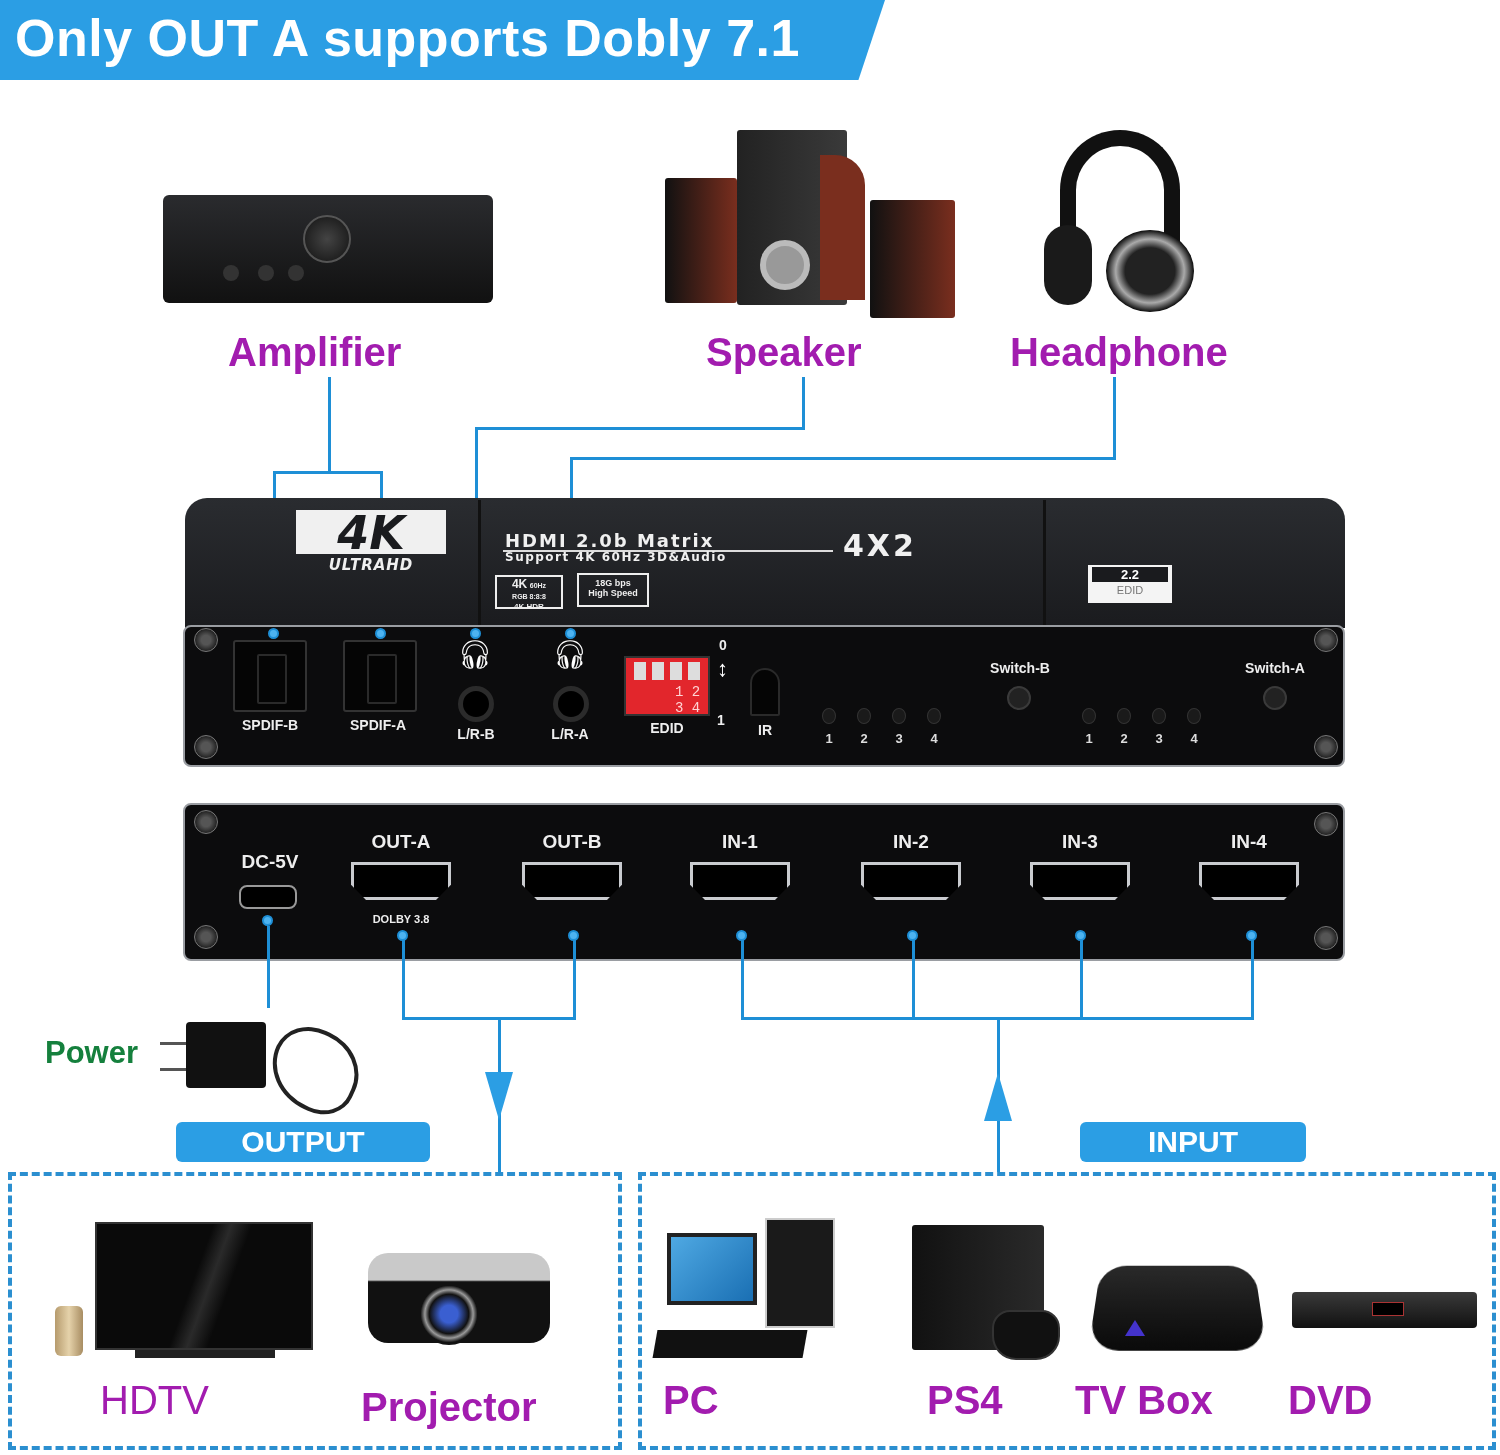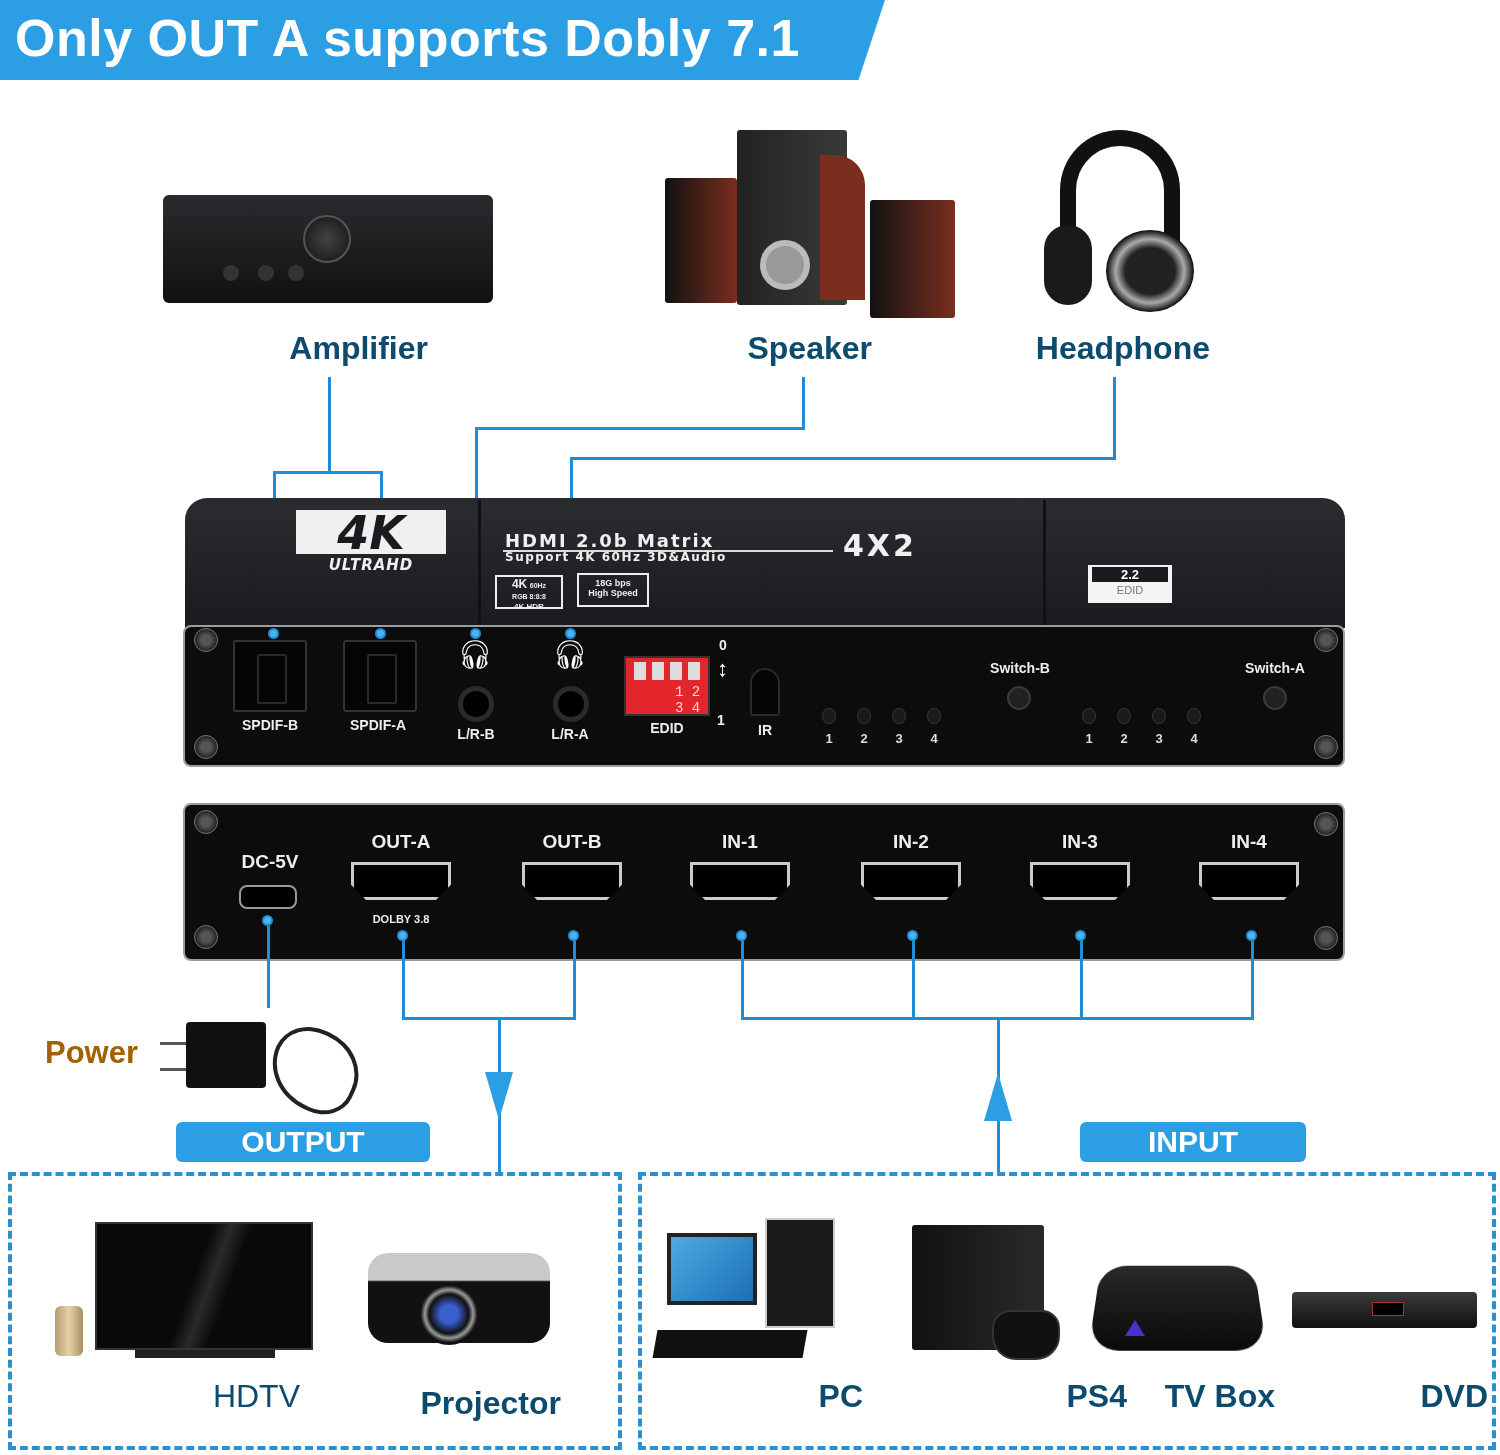--- a/index.html
+++ b/index.html
@@ -1,20 +1,20 @@
 <!DOCTYPE html>
 <html><head>
 <meta charset="utf-8">
 <style>
   * { box-sizing: border-box; margin: 0; padding: 0; }
   body { width: 1500px; height: 1455px; background: #ffffff; position: relative; overflow: hidden; font-family: "Liberation Sans", sans-serif; }
   .abs { position: absolute; }
   .banner { left: 0; top: 0; width: 885px; height: 80px; background: #2b9ee4; clip-path: polygon(0 0, 100% 0, 97% 100%, 0 100%); }
   .banner-text { left: 15px; top: 8px; font-size: 52px; font-weight: bold; color: #fff; letter-spacing: 0.5px; }
-  .lbl { font-weight: bold; color: #0c4a6e; font-size: 32px; text-align: right; }
+  .lbl { font-weight: bold; color: #a21caf; font-size: 40px; text-align: left; }
   .line { background: #1e8fd6; }
   .device-top { left: 185px; top: 498px; width: 1160px; height: 130px; background: linear-gradient(#2a2c30, #1a1b1e); border-radius: 22px 22px 0 0; }
   .device-front { left: 183px; top: 625px; width: 1162px; height: 142px; background: #0c0c0d; border: 2px solid #9a9da2; border-radius: 8px; }
   .device-back { left: 183px; top: 803px; width: 1162px; height: 158px; background: #0c0c0d; border: 2px solid #9a9da2; border-radius: 8px; }
   .port-label { color: #eee; font-weight: bold; font-size: 14px; text-align: center; }
   .port-label-lg { color: #eee; font-weight: bold; font-size: 19px; text-align: center; }
   .screw { width: 24px; height: 24px; border-radius: 50%; background: radial-gradient(#555 30%, #222 70%); border: 1px solid #777; }
   .optical { width: 74px; height: 72px; border: 2px solid #333; background: #050505; border-radius: 3px; }
   .optical::after { content: ""; position: absolute; left: 22px; top: 12px; width: 26px; height: 46px; border: 2px solid #2a2a2a; border-radius: 2px; }
   .jack { width: 36px; height: 36px; border-radius: 50%; background: #000; border: 5px solid #2b2b2b; }
@@ -48,21 +48,21 @@
 </div>
 <div class="abs lbl" style="left:228px;top:330px;width:200px;">Amplifier</div>
 
 <div class="abs" style="left:665px;top:130px;width:290px;height:190px;">
   <div class="abs" style="left:72px;top:0;width:110px;height:175px;background:linear-gradient(90deg,#222,#3a3a3a);border-radius:3px;"></div>
   <div class="abs" style="left:155px;top:25px;width:45px;height:145px;background:#7a2e1e;border-radius:0 30px 0 0;"></div>
   <div class="abs" style="left:95px;top:110px;width:50px;height:50px;border-radius:50%;background:#999;border:6px solid #bbb;"></div>
   <div class="abs" style="left:0;top:48px;width:72px;height:125px;background:linear-gradient(90deg,#111,#7a2e1e);border-radius:3px;"></div>
   <div class="abs" style="left:205px;top:70px;width:85px;height:118px;background:linear-gradient(90deg,#111,#7a2e1e);border-radius:3px;"></div>
 </div>
-<div class="abs lbl" style="left:672px;top:330px;width:200px;">Speaker</div>
+<div class="abs lbl" style="left:706px;top:330px;width:200px;">Speaker</div>
 
 <div class="abs" style="left:1040px;top:130px;width:160px;height:185px;">
   <div class="abs" style="left:20px;top:0;width:120px;height:150px;border:16px solid #111;border-bottom:none;border-radius:60px 60px 0 0;"></div>
   <div class="abs" style="left:4px;top:95px;width:48px;height:80px;border-radius:24px;background:#1a1a1a;"></div>
   <div class="abs" style="left:66px;top:100px;width:88px;height:82px;border-radius:50%;background:radial-gradient(#222 40%, #aaa 55%, #111 70%);"></div>
 </div>
 <div class="abs lbl" style="left:1010px;top:330px;width:200px;">Headphone</div>
 
 <div class="abs line" style="left:328px;top:377px;width:3px;height:96px;"></div>
 <div class="abs line" style="left:273px;top:471px;width:110px;height:3px;"></div>
@@ -220,21 +220,21 @@
 <div class="abs arrow-down" style="left:485px;top:1072px;"></div>
 
 <div class="abs line" style="left:741px;top:940px;width:3px;height:80px;"></div>
 <div class="abs line" style="left:912px;top:940px;width:3px;height:80px;"></div>
 <div class="abs line" style="left:1080px;top:940px;width:3px;height:80px;"></div>
 <div class="abs line" style="left:1251px;top:940px;width:3px;height:80px;"></div>
 <div class="abs line" style="left:741px;top:1017px;width:513px;height:3px;"></div>
 <div class="abs line" style="left:997px;top:1017px;width:3px;height:155px;"></div>
 <div class="abs arrow-up" style="left:984px;top:1073px;"></div>
 
-<div class="abs" style="left:45px;top:1035px;font-size:31px;color:#a16207;font-weight:bold;">Power</div>
+<div class="abs" style="left:45px;top:1035px;font-size:31px;color:#15803d;font-weight:bold;">Power</div>
 <div class="abs" style="left:160px;top:1020px;width:220px;height:95px;">
   <div class="abs" style="left:0;top:22px;width:28px;height:3px;background:#555;"></div>
   <div class="abs" style="left:0;top:48px;width:28px;height:3px;background:#555;"></div>
   <div class="abs" style="left:26px;top:2px;width:80px;height:66px;background:#111;border-radius:4px;"></div>
   <div class="abs" style="left:110px;top:10px;width:90px;height:80px;border:4px solid #222;border-radius:45% 55% 40% 60%;transform:rotate(25deg);"></div>
 </div>
 
 <div class="abs pill" style="left:176px;top:1122px;width:254px;height:40px;line-height:40px;">OUTPUT</div>
 <div class="abs dashbox" style="left:8px;top:1172px;width:614px;height:278px;"></div>
 

